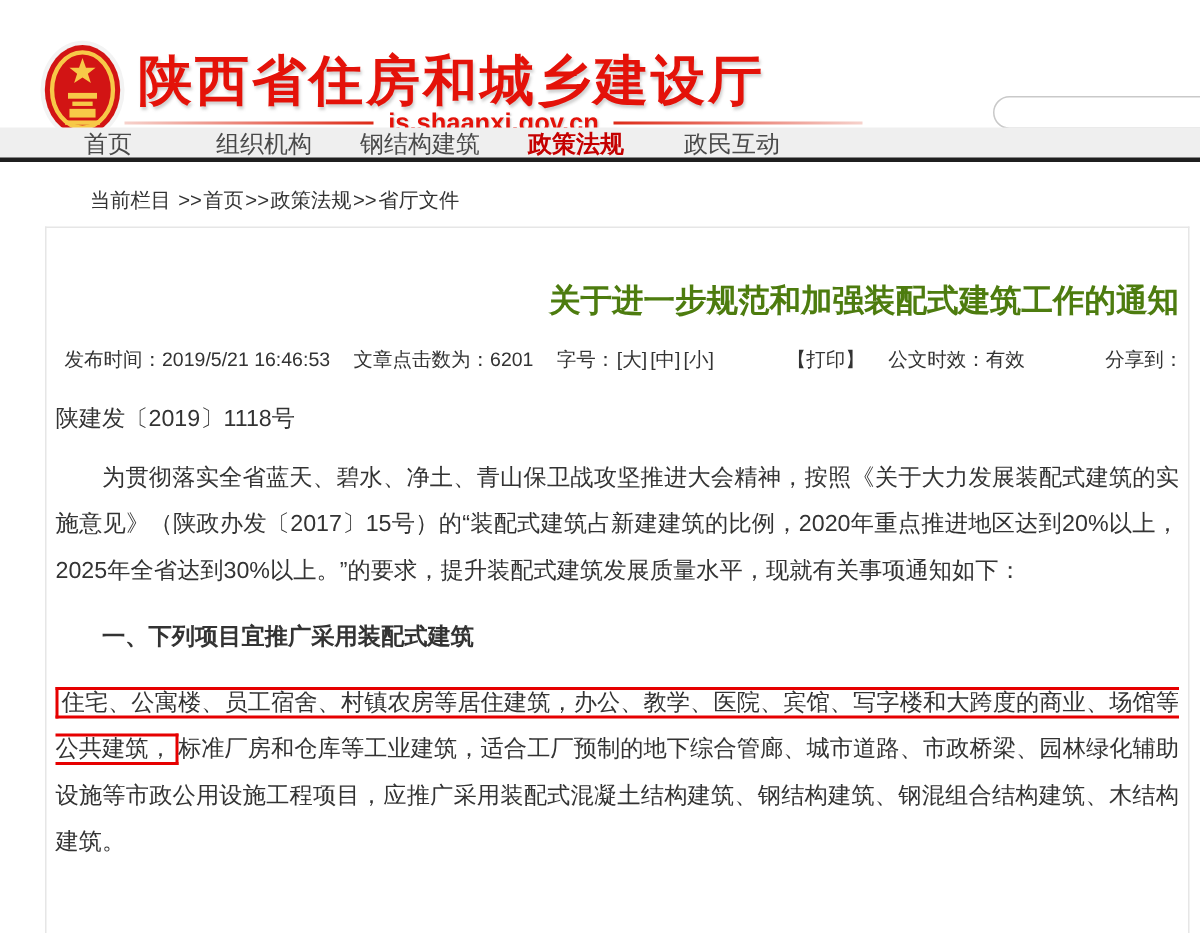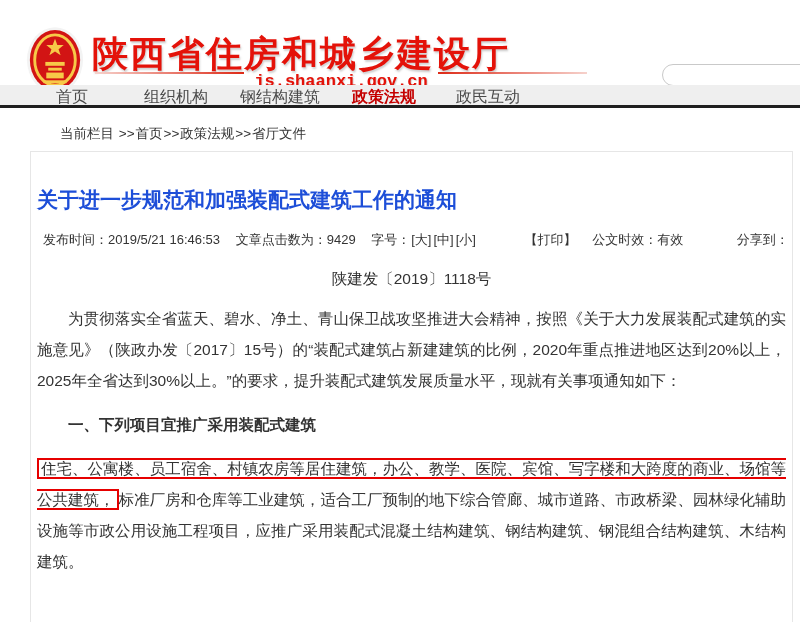--- a/index.html
+++ b/index.html
@@ -8,21 +8,21 @@
     font-family:"Liberation Sans","DejaVu Sans",sans-serif;color:#333;
   }
   
   .header{position:absolute;top:0;left:0;width:800px;height:85px;background:#fff;margin-top:18px;}
   .emblem{position:absolute;left:26px;top:7px;width:58px;height:70px;}
   .site-title{
     position:absolute;left:92px;top:12px;font-size:36px;font-weight:bold;
     color:#e41209;letter-spacing:2px;white-space:nowrap;
     text-shadow:1px 2px 2px rgba(150,150,150,.45);
   }
-  .url-row{position:absolute;left:95px;top:54px;width:492px;display:flex;align-items:flex-start;font-family:Liberation Mono, monospace;}
+  .url-row{position:absolute;left:83px;top:54px;width:492px;display:flex;align-items:center;}
   .url-line-l{flex:1;height:2px;background:linear-gradient(to right,#f6d2cc,#dd2a17);}
   .url-line-r{flex:1;height:2px;background:linear-gradient(to left,#f6d2cc,#dd2a17);}
   .site-url{margin:0 10px;font-size:17px;font-weight:bold;color:#e41209;white-space:nowrap;
     text-shadow:1px 1px 1px rgba(170,170,170,.5);}
   .search-box{
     position:absolute;left:662px;top:46px;width:170px;height:22px;box-sizing:border-box;
     border:1px solid #c9c9c9;border-radius:12px;background:#fff;
   }
   .search-box input{
     border:none;outline:none;background:transparent;width:120px;height:18px;
@@ -40,25 +40,25 @@
   .nav-item.active{color:#c50000;font-weight:bold;}
   
   .breadcrumb{position:absolute;top:125px;left:38px;font-size:13.5px;color:#333;white-space:nowrap;margin-left:22px;}
   .breadcrumb .sep{margin:0 1px;}
   .breadcrumb .crumb{cursor:pointer;}
   
   .content{
     position:absolute;top:151px;left:30px;width:763px;height:471px;box-sizing:border-box;
     border:1px solid #e6e6e6;border-bottom:none;background:#fff;padding:0 6px;
   }
-  .article-title{margin:34px 0 0 0;text-align:left;font-size:21px;font-weight:bold;color:#1d4ed8;}
+  .article-title{margin:34px 0 0 0;text-align:right;font-size:21px;font-weight:bold;color:#4d7c0f;}
   .meta{margin-top:17px;text-align:center;font-size:13px;color:#333;white-space:nowrap;}
   .meta span{margin:0 6px;}
   .meta .clickable{cursor:pointer;margin-left:44px;}
-  .doc-number{margin-top:20px;text-align:center;font-size:15.5px;color:#333;}
+  .doc-number{margin-top:20px;text-align:left;font-size:15.5px;color:#333;}
   .body-text p{margin:13px 0 0 0;font-size:15.5px;line-height:31px;text-indent:2em;text-align:justify;}
   .body-text p.flat{text-indent:0;}
   .body-text .section-h{font-weight:bold;}
   .hl{border:2px solid #e60000;padding:0 2px;}
 </style>
 </head>
 <body>
 
 <div class="header">
   <svg class="emblem" viewBox="0 0 60 72">
@@ -92,21 +92,21 @@
 
 <div class="breadcrumb">
   <span>当前栏目 </span><span class="sep">&gt;&gt;</span><span class="crumb">首页</span><span class="sep">&gt;&gt;</span><span class="crumb">政策法规</span><span class="sep">&gt;&gt;</span><span class="crumb">省厅文件</span>
 </div>
 
 <div class="content">
   <div class="article-title">关于进一步规范和加强装配式建筑工作的通知</div>
 
   <div class="meta">
     <span>发布时间：2019/5/21 16:46:53</span>
-    <span>文章点击数为：9429</span>
+    <span>文章点击数为：6201</span>
     <span style="margin-right:0;">字号：</span><span class="clickable" style="margin:0 1px;">[大]</span><span class="clickable" style="margin:0 1px;">[中]</span><span class="clickable" style="margin:0 1px;">[小]</span>
     <span class="clickable">【打印】</span>
     <span>公文时效：有效</span>
     <span class="clickable">分享到：</span>
   </div>
 
   <div class="doc-number">陕建发〔2019〕1118号</div>
 
   <div class="body-text">
     <p>为贯彻落实全省蓝天、碧水、净土、青山保卫战攻坚推进大会精神，按照《关于大力发展装配式建筑的实施意见》（陕政办发〔2017〕15号）的“装配式建筑占新建建筑的比例，2020年重点推进地区达到20%以上，2025年全省达到30%以上。”的要求，提升装配式建筑发展质量水平，现就有关事项通知如下：</p>

